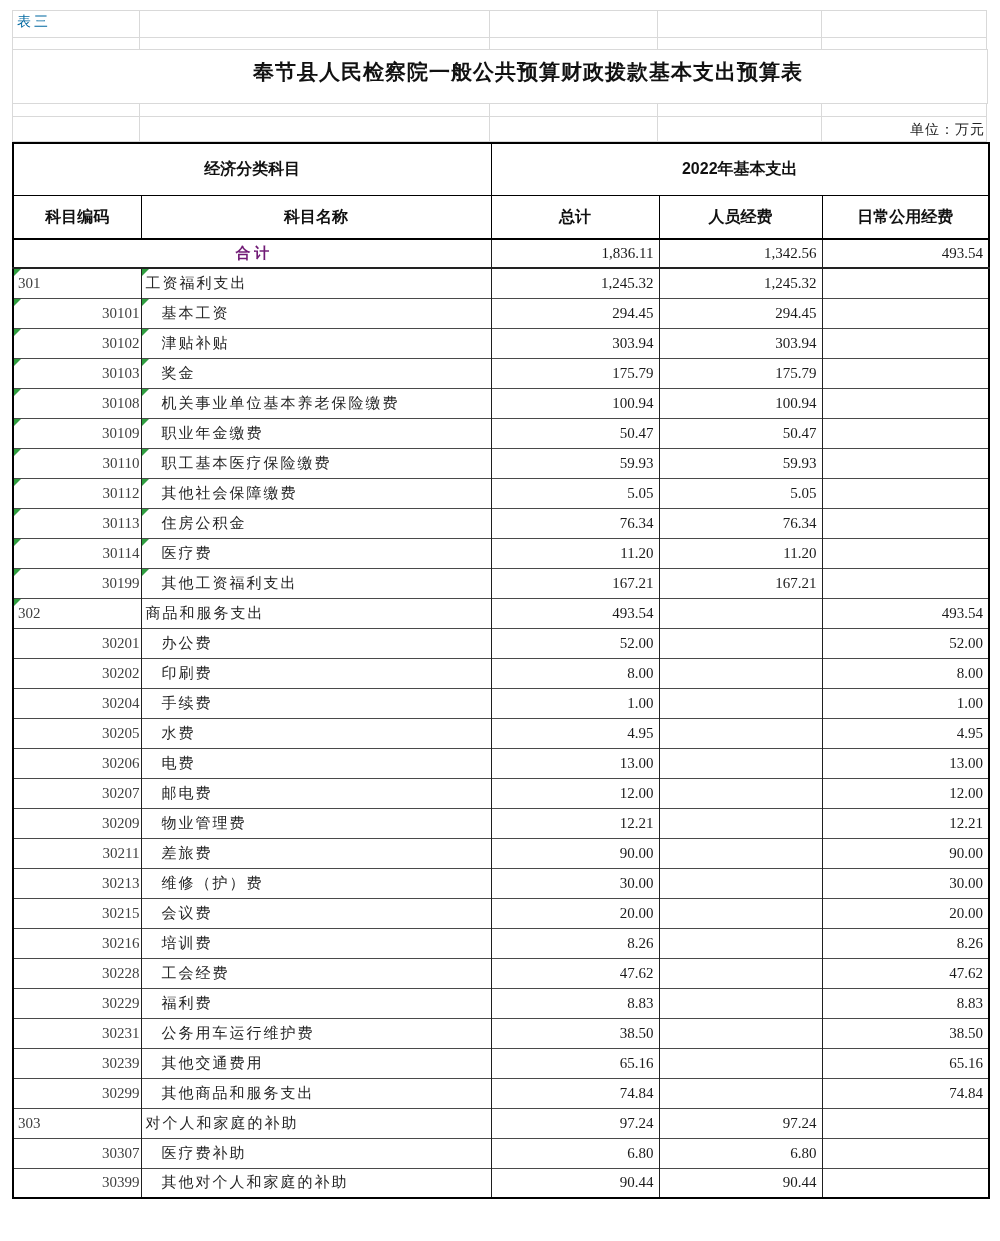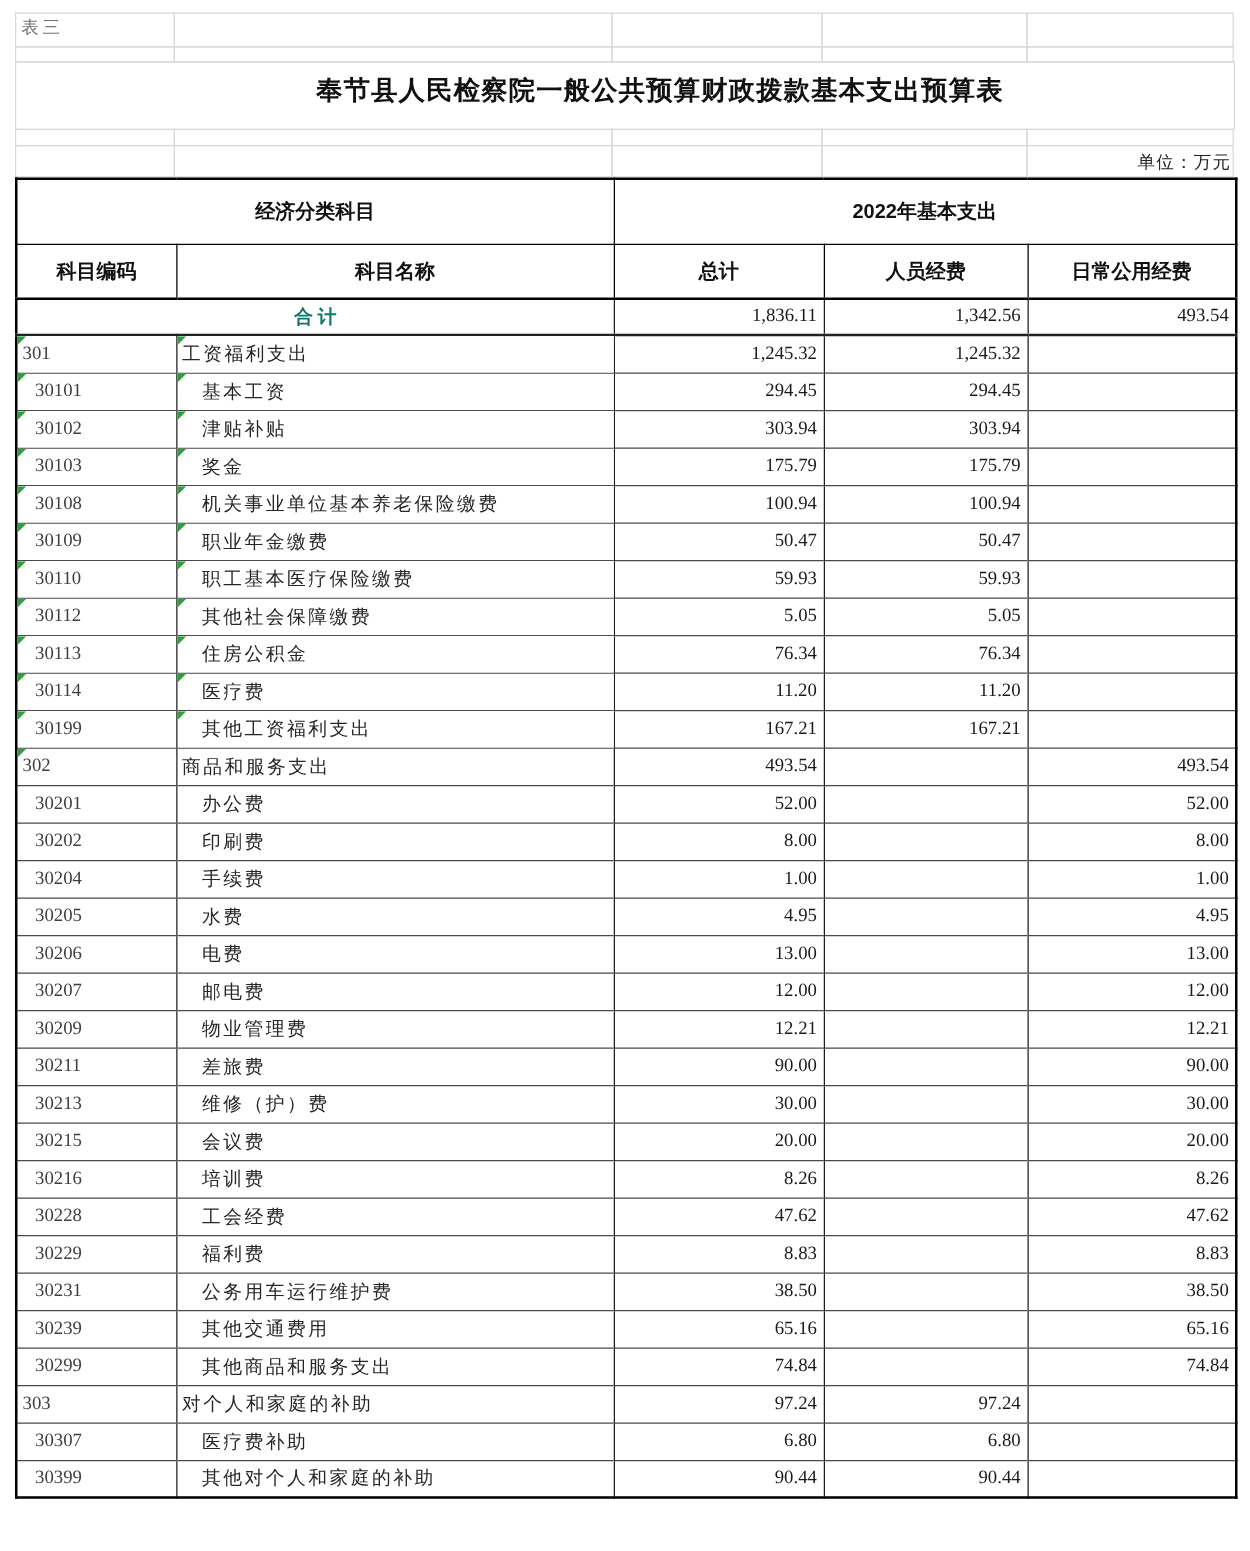--- a/index.html
+++ b/index.html
@@ -8,21 +8,21 @@
     width:1000px;height:1241px;background:#ffffff;position:relative;overflow:hidden;
     font-family:"Liberation Serif","DejaVu Serif",serif;color:#1a1a1a;
   }
   
   .srow{position:absolute;left:12px;width:976px;display:flex;box-sizing:border-box;}
   .scell{box-sizing:border-box;border:1px solid var(--grid);margin-left:-1px;height:100%;}
   .scell:first-child{margin-left:0;}
   .w1{width:128px}.w2{width:351px}.w3{width:169px}.w4{width:165px}.w5{width:166px}
   .wfull{width:977px}
 
-  .corner-label{position:absolute;left:17px;top:13px;font-size:14px;letter-spacing:3px;color:#737373;text-align:right;}
+  .corner-label{position:absolute;left:17px;top:13px;font-size:14px;letter-spacing:3px;color:#0369a1;text-align:right;}
   .sheet-title{
     position:absolute;left:12px;top:58px;width:976px;text-align:center;
     font-size:21px;font-weight:bold;letter-spacing:1px;color:#111;
     font-family:"Liberation Serif","DejaVu Serif",serif;
     margin-left:28px;
   }
   .unit-note{position:absolute;right:15px;top:121px;font-size:14px;letter-spacing:1px;color:#222;}
 
   
   table.budget{
@@ -38,25 +38,25 @@
   .budget tr.h1 th{height:49px;}
   .budget tr.h2 th{height:40px;border-bottom:2px solid #000;}
   .budget td{
     border-left:1px solid #1f1f1f;border-right:1px solid #1f1f1f;
     border-top:1px solid #4a4a4a;
     font-size:15px;vertical-align:middle;background:#fff;overflow:hidden;white-space:nowrap;
   }
   .budget tbody tr{height:30px;}
   .budget tr.total{height:29px;}
   .budget tr.total td{border-top:none;border-bottom:2px solid #222;}
-  .total-label{text-align:center;font-weight:bold;white-space:pre;font-size:15px;color:#0f766e;}
+  .total-label{text-align:center;font-weight:bold;white-space:pre;font-size:15px;color:#701a75;}
   .num{text-align:right;padding-right:5px;font-family:"Liberation Serif","DejaVu Serif",serif;color:#1a1a1a;}
   .b{font-weight:normal;}
   .code{padding-left:4px;color:#3f3f3f;font-size:15px;}
-  .code.lv2{padding-left:14px;}
+  .code.lv2{padding-left:14px;text-align:right;}
   .name{padding-left:4px;letter-spacing:2px;color:#262626;font-size:15px;}
   .name.lv2{padding-left:20px;}
   td.tri{position:relative;}
   td.tri::before{
     content:"";position:absolute;top:0;left:0;width:0;height:0;
     border-top:7px solid var(--tri);border-right:7px solid transparent;
   }
 </style>
 </head>
 <body>

